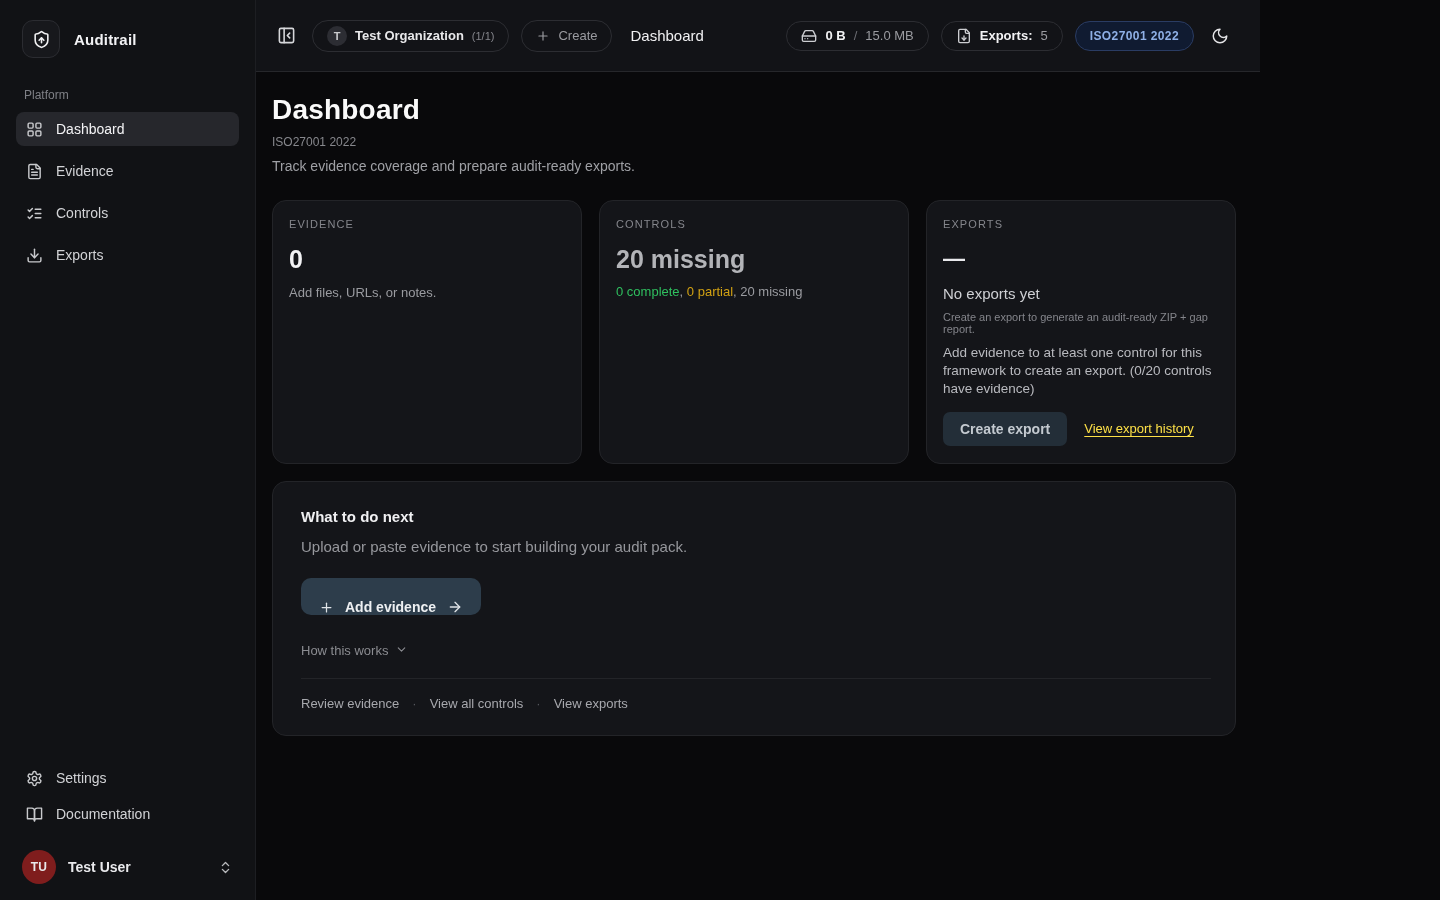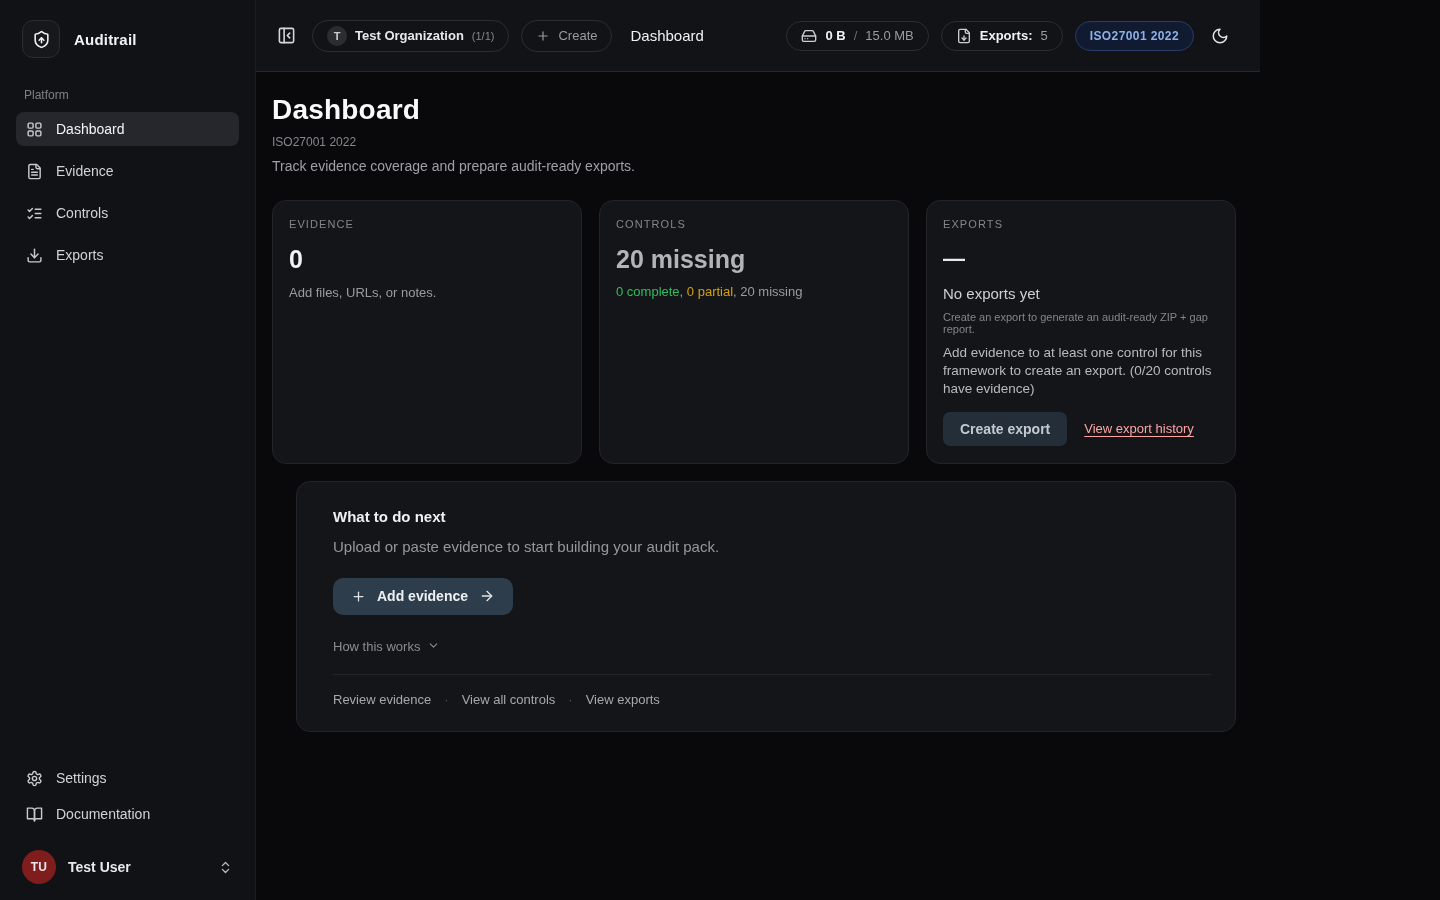--- a/index.html
+++ b/index.html
@@ -55,26 +55,26 @@
   .card-desc { font-size:13px; color:#9a9ba0; margin-top:11px; }
   .breakdown { font-size:13px; margin-top:10px; color:#9a9ba0; }
   .txt-green { color:#2fbf5f; }
   .txt-amber { color:#d1a113; }
   .dash-value { font-size:22px; font-weight:800; color:#e9e9ec; margin-top:16px; letter-spacing:-1px; }
   .exports-status { font-size:15px; color:#cfd0d4; margin-top:13px; }
   .exports-desc { font-size:11px; color:#84858b; margin-top:9px; }
   .exports-note { font-size:13.5px; color:#b9babf; margin-top:9px; line-height:1.35; }
   .exports-actions { display:flex; align-items:center; gap:17px; margin-top:13px; }
   .btn-secondary { background:#232e38; border:none; border-radius:7px; padding:9px 17px; font-size:14px; font-weight:600; color:#c4cad0; cursor:pointer; font-family:inherit; }
-  .link-underline { font-size:13px; color:#fca5a5; text-decoration:underline; text-underline-offset:3px; cursor:pointer; }
-
-  .next-card { margin-top:17px; background:#141519; border:1px solid #232428; border-radius:14px; padding:26px 24px 24px 36px;margin-left:24px; }
+  .link-underline { font-size:13px; color:#fde047; text-decoration:underline; text-underline-offset:3px; cursor:pointer; }
+
+  .next-card { margin-top:17px; background:#141519; border:1px solid #232428; border-radius:14px; padding:26px 24px 24px 28px; }
   .next-title { font-size:15px; font-weight:700; color:#f0f0f2; }
   .next-subtitle { font-size:15px; color:#96979c; margin-top:13px; }
-  .btn-primary { display:inline-flex; align-items:center; gap:11px; background:#2d3d4b; border:none; border-radius:10px; height:37px; padding:0 18px; font-size:14px; font-weight:600; color:#eef0f2; cursor:pointer; margin-top:23px; font-family:inherit; }
+  .btn-primary { display:inline-flex; align-items:flex-end; gap:11px; background:#2d3d4b; border:none; border-radius:10px; height:37px; padding:0 18px; font-size:14px; font-weight:600; color:#eef0f2; cursor:pointer; margin-top:23px; font-family:inherit; }
   .btn-primary svg { color:#dfe3e7; }
   .disclosure { display:inline-flex; align-items:flex-start; gap:7px; font-size:13px; color:#8b8c91; margin-top:24px; cursor:pointer; }
   .next-divider { border:none; border-top:1px solid #232428; margin:19px 0 0 0; }
   .quick-links { display:flex; align-items:center; gap:13px; margin-top:17px; }
   .quick-link { font-size:13px; color:#a7a8ad; cursor:pointer; }
   .dot-sep { color:#55565b; font-size:13px; }
   svg { display:block; }
 </style>
 </head>
 <body>

